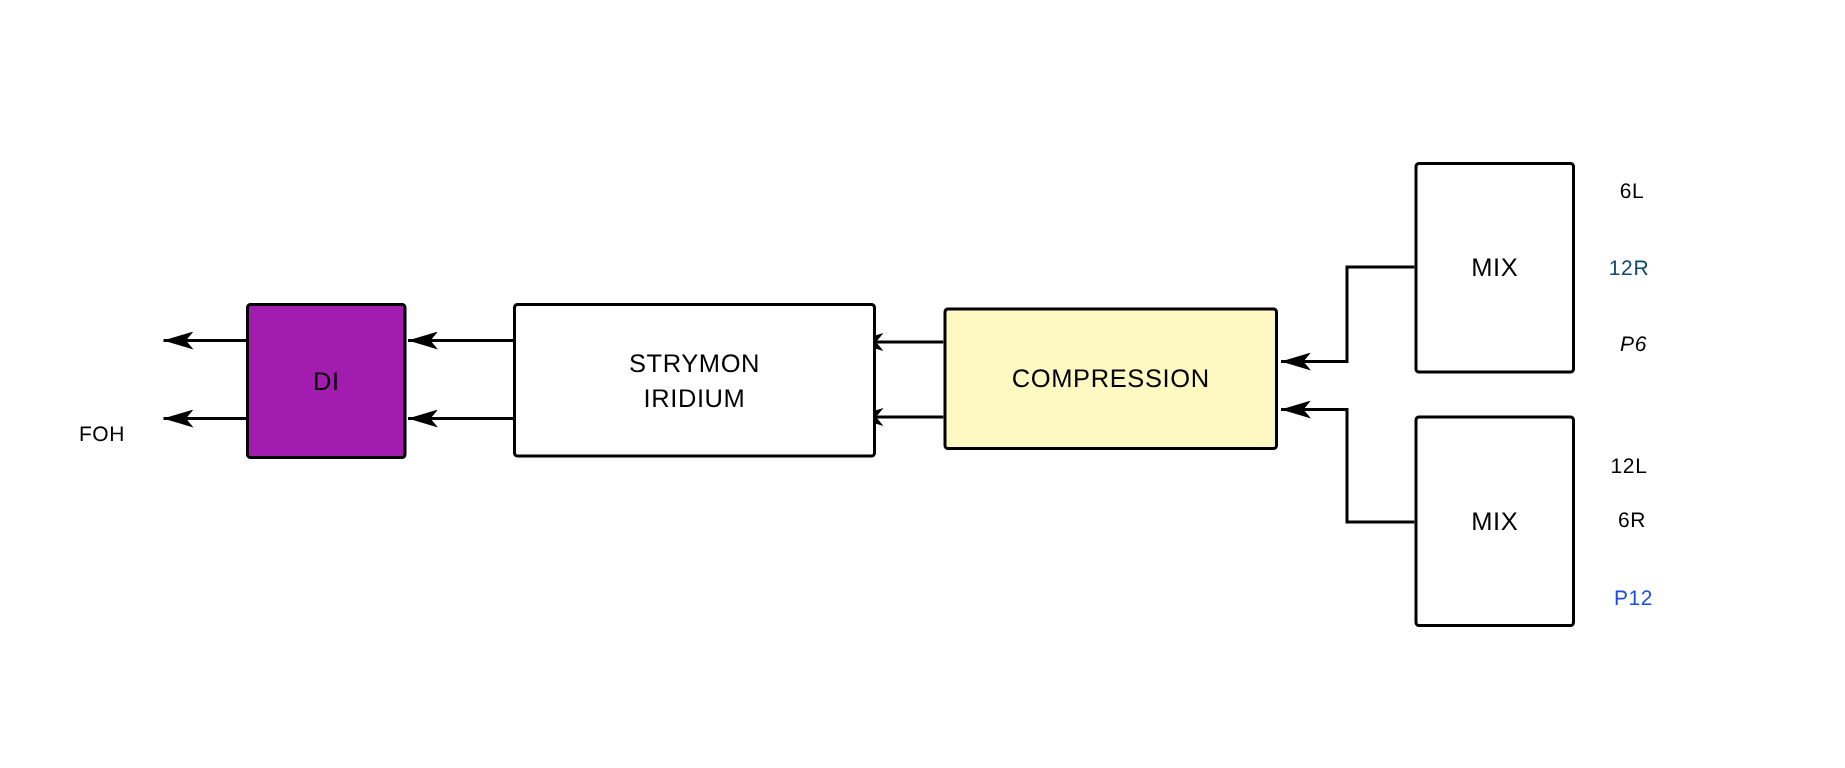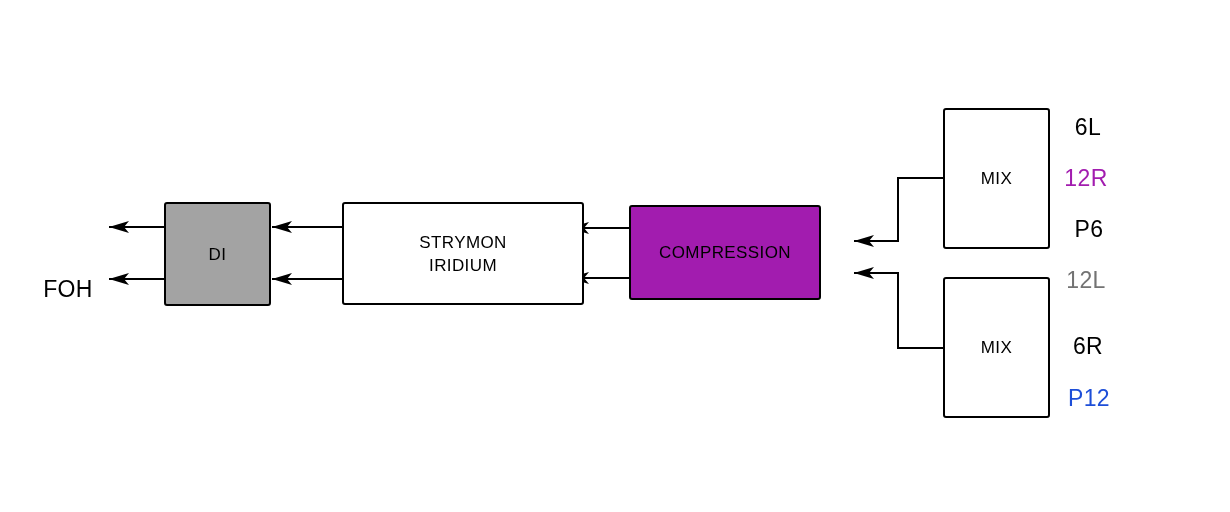--- a/index.html
+++ b/index.html
@@ -28,21 +28,21 @@
     border: 2px solid #000000;
     border-radius: 3px;
     font-size: 17px;
     line-height: 23px;
     letter-spacing: 0.4px;
     white-space: pre-line;
   }
   .free-label {
     position: absolute;
     transform: translate(-50%, -50%);
-    font-size: 23px;
+    font-size: 14px;
     letter-spacing: 0.4px;
     white-space: nowrap;
   }
 </style>
 </head>
 <body>
 
 <div class="canvas">
   <svg class="edges-layer" xmlns="http://www.w3.org/2000/svg" viewBox="0 0 1230 512">
     <defs>
@@ -55,29 +55,29 @@
         <polyline points="164,279 109,279" fill="none" stroke="#000000" stroke-width="2" marker-end="url(#arrowhead)"></polyline>
         <polyline points="342,227 272,227" fill="none" stroke="#000000" stroke-width="2" marker-end="url(#arrowhead)"></polyline>
         <polyline points="342,279 272,279" fill="none" stroke="#000000" stroke-width="2" marker-end="url(#arrowhead)"></polyline>
         <polyline points="629,228 569,228" fill="none" stroke="#000000" stroke-width="2" marker-end="url(#arrowhead)"></polyline>
         <polyline points="629,278 569,278" fill="none" stroke="#000000" stroke-width="2" marker-end="url(#arrowhead)"></polyline>
         <polyline points="943,178 898,178 898,241 854,241" fill="none" stroke="#000000" stroke-width="2" marker-end="url(#arrowhead)"></polyline>
         <polyline points="943,348 898,348 898,273 854,273" fill="none" stroke="#000000" stroke-width="2" marker-end="url(#arrowhead)"></polyline>
       </g>
   </svg>
   <div id="node-group">
-      <div class="node" style="left: 164px; top: 202px; width: 107px; height: 104px; background: #a3a3a3; border-color: rgb(0, 0, 0); color: rgb(0, 0, 0);">DI</div>
+      <div class="node" style="left: 164px; top: 202px; width: 107px; height: 104px; background: #a21caf; border-color: rgb(0, 0, 0); color: rgb(0, 0, 0);">DI</div>
       <div class="node" style="left: 342px; top: 202px; width: 242px; height: 103px; background: rgb(255, 255, 255); border-color: rgb(0, 0, 0); color: rgb(0, 0, 0);">STRYMON
 IRIDIUM</div>
-      <div class="node" style="left: 629px; top: 205px; width: 192px; height: 95px; background: #a21caf; border-color: rgb(0, 0, 0); color: rgb(0, 0, 0);">COMPRESSION</div>
+      <div class="node" style="left: 629px; top: 205px; width: 223px; height: 95px; background: #fef9c3; border-color: rgb(0, 0, 0); color: rgb(0, 0, 0);">COMPRESSION</div>
       <div class="node" style="left: 943px; top: 108px; width: 107px; height: 141px; background: rgb(255, 255, 255); border-color: rgb(0, 0, 0); color: rgb(0, 0, 0);">MIX</div>
       <div class="node" style="left: 943px; top: 277px; width: 107px; height: 141px; background: rgb(255, 255, 255); border-color: rgb(0, 0, 0); color: rgb(0, 0, 0);">MIX</div>
     </div>
   <div id="label-group">
       <div class="free-label" style="left: 68px; top: 254px; color: rgb(0, 0, 0); margin-top: 35px;">FOH</div>
       <div class="free-label" style="left: 1088px; top: 127px; color: rgb(0, 0, 0);">6L</div>
-      <div class="free-label" style="left: 1086px; top: 178px; color: #a21caf;">12R</div>
-      <div class="free-label" style="left: 1089px; top: 229px; color: rgb(0, 0, 0);">P6</div>
-      <div class="free-label" style="left: 1086px; top: 280px; color: #737373;">12L</div>
+      <div class="free-label" style="left: 1086px; top: 178px; color: #0c4a6e;">12R</div>
+      <div class="free-label" style="left: 1089px; top: 229px; color: rgb(0, 0, 0); font-style: italic;">P6</div>
+      <div class="free-label" style="left: 1086px; top: 310px; color: #000000;">12L</div>
       <div class="free-label" style="left: 1088px; top: 346px; color: rgb(0, 0, 0); text-align: center;">6R</div>
       <div class="free-label" style="left: 1089px; top: 398px; color: #1d4ed8;">P12</div>
     </div>
 </div>
 
 </body></html>

